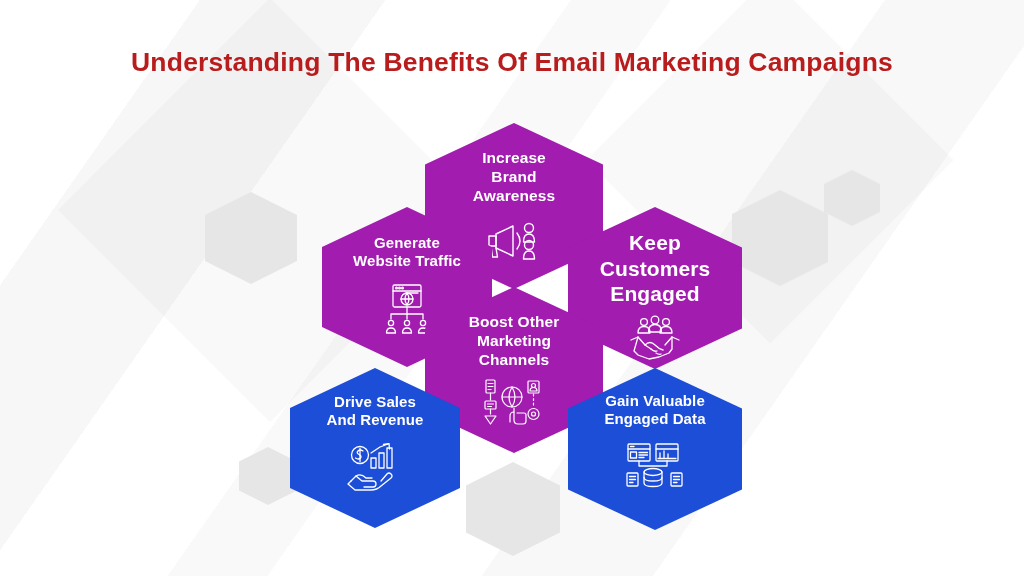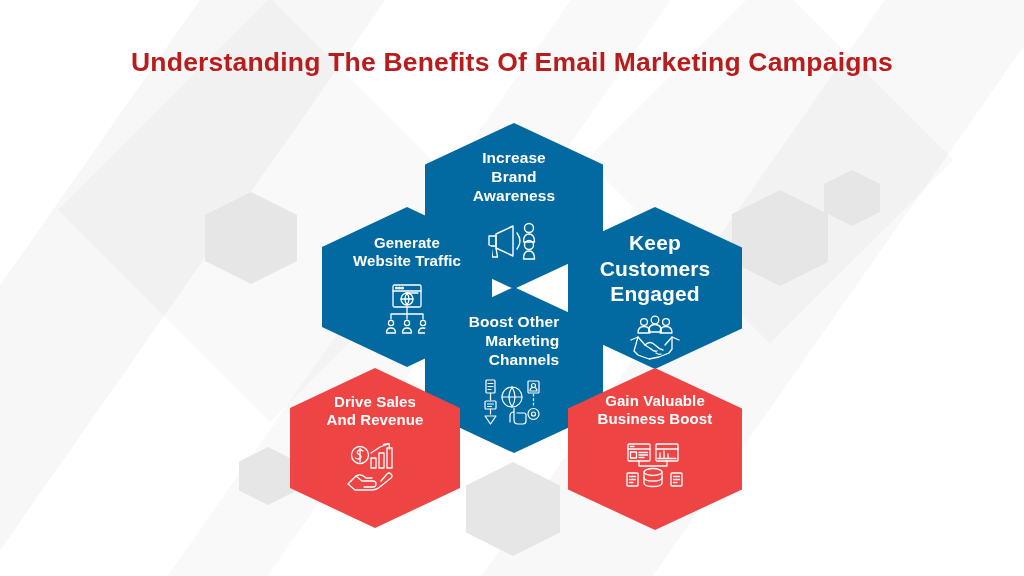--- a/index.html
+++ b/index.html
@@ -40,22 +40,22 @@
   
   .hex {
     position:absolute;
     clip-path:polygon(50% 0%, 100% 25%, 100% 75%, 50% 100%, 0% 75%, 0% 25%);
     -webkit-clip-path:polygon(50% 0%, 100% 25%, 100% 75%, 50% 100%, 0% 75%, 0% 25%);
     display:flex;
     flex-direction:column;
     align-items:center;
   }
   .hex.deco { background:#E6E6E6; }
-  .hex.red  { background:#0369a1; }
-  .hex.navy { background:#ef4444; }
+  .hex.red  { background:#a21caf; }
+  .hex.navy { background:#1d4ed8; }
 
   .hex-label {
     color:#ffffff;
     text-align:center;
     font-weight:bold;
     line-height:1.22;
     white-space:pre-line;
     letter-spacing:0.1px;
   }
   .hex-icon {
@@ -136,21 +136,21 @@
         <path d="M52 25 L45 22 L38 30"></path>
         <path d="M18 30 q5 -5 10 0 q4 4 8 5"></path>
         <path d="M11 22 L7 36 L11 40 L22 44 L32 42 L42 38 L45 34 L45 22"></path>
         <path d="M24 34 q3 3 6 2"></path>
         <path d="M29 38 q3 2 5 1"></path>
       </svg>
     </div>
   </div>
 
   <div class="hex red" style="left:425px; top:287px; width:178px; height:166px;">
-    <div class="hex-label" style="margin-top:26px; font-size:15.5px;text-align:right;">Boost Other
+    <div class="hex-label" style="margin-top:26px; font-size:15.5px;">Boost Other
 Marketing
 Channels</div>
     <div class="hex-icon" style="margin-top:9px;">
       <svg width="64" height="52" viewBox="0 0 64 52" fill="none" stroke="#fff" stroke-width="1.2" stroke-linecap="round" stroke-linejoin="round">
         <rect x="4" y="1" width="9" height="13" rx="1"></rect>
         <path d="M6 4.5 L11 4.5 M6 7.5 L11 7.5 M6 10.5 L9 10.5"></path>
         <path d="M8.5 14 L8.5 21"></path>
         <circle cx="30" cy="18" r="10"></circle>
         <path d="M20 18 L40 18 M30 8 q-6 10 0 20 M30 8 q6 10 0 20"></path>
         <rect x="46" y="2" width="11" height="12" rx="1"></rect>
@@ -184,21 +184,21 @@
         <path d="M36.5 1.5 L42 0.5 L42.5 6"></path>
         <path d="M4 38 L9 33 L15 38 L26 38 q3 0 3 3 q0 3 -3 3 L17 44"></path>
         <path d="M9 33 q5 -3 10 2 l6 0"></path>
         <path d="M4 38 L1 41 L8 47 L24 47 q6 0 10 -4 l10 -8 q2 -2 0 -4 q-2 -2 -4 0 L34 38"></path>
       </svg>
     </div>
   </div>
 
   <div class="hex navy" style="left:568px; top:368px; width:174px; height:162px;">
     <div class="hex-label" style="margin-top:24px; font-size:15px;">Gain Valuable
-Business Boost</div>
+Engaged Data</div>
     <div class="hex-icon" style="margin-top:14px;">
       <svg width="58" height="48" viewBox="0 0 58 48" fill="none" stroke="#fff" stroke-width="1.3" stroke-linecap="round" stroke-linejoin="round">
         <rect x="2" y="1" width="22" height="17" rx="1"></rect>
         <path d="M2 6 L24 6"></path>
         <path d="M4.5 3.5 L8 3.5"></path>
         <rect x="4.5" y="9" width="6" height="6"></rect>
         <path d="M13 9.5 L21.5 9.5 M13 12 L21.5 12 M13 14.5 L18 14.5"></path>
         <rect x="30" y="1" width="22" height="17" rx="1"></rect>
         <path d="M30 6 L52 6"></path>
         <path d="M34 15 L34 10 M38 15 L38 8 M42 15 L42 11"></path>

